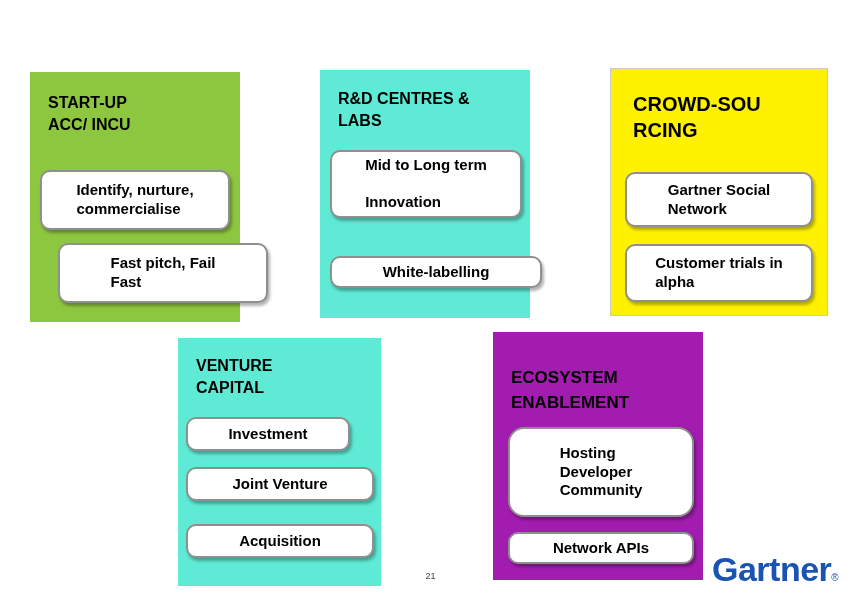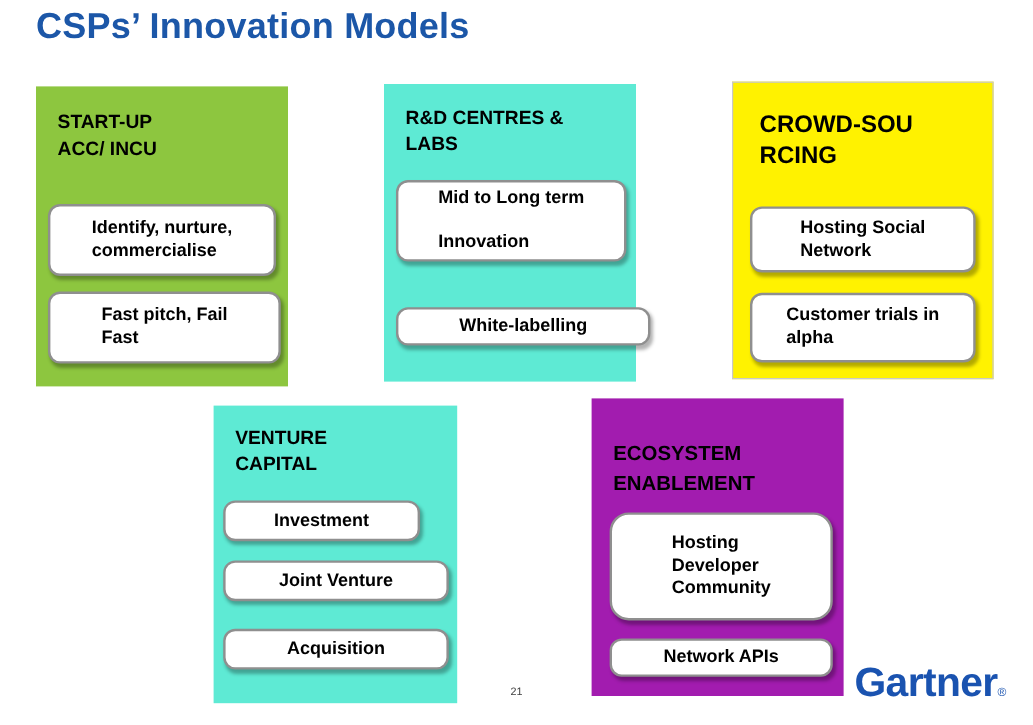--- a/index.html
+++ b/index.html
@@ -44,21 +44,21 @@
     color: #000;
     white-space: pre-line;
     line-height: 1.25;
     box-sizing: border-box;
   }
 
   
   .card-startup { left: 30px; top: 72px; width: 210px; height: 250px; }
   .card-startup .card-title { left: 18px; top: 20px; font-size: 16px; }
   .c1-i1 { left: 10px; top: 98px;  width: 190px; height: 60px; }
-  .c1-i2 { left: 10px; top: 171px; width: 194px; height: 60px; }
+  .c1-i2 { left: 28px; top: 171px; width: 210px; height: 60px; }
 
   
   .card-rd { left: 320px; top: 70px; width: 210px; height: 248px; }
   .card-rd .card-title { left: 18px; top: 18px; font-size: 16px; }
   .c2-i1 { left: 10px; top: 80px;  width: 192px; height: 68px; }
   .c2-i2 { left: 10px; top: 186px; width: 212px; height: 32px; }
 
   
   .card-crowd { left: 610px; top: 68px; width: 218px; height: 248px; border: 1px solid #c9c9c9; box-sizing: border-box; }
   .card-crowd .card-title { left: 22px; top: 22px; font-size: 20px; line-height: 1.3; }
@@ -99,21 +99,20 @@
     font-size: 10px;
     font-weight: normal;
     vertical-align: baseline;
   }
 </style>
 </head>
 <body>
 
 <div class="slide">
 
-  <h1 class="slide-title" style="color: rgb(28, 87, 168);">CSPs’ Innovation Models</h1>
 
   <section class="card card-startup" style="background-color: rgb(141, 198, 63);">
     <div class="card-title">START-UP
 ACC/ INCU</div>
     <div class="pill c1-i1">Identify, nurture,
 commercialise</div>
     <div class="pill c1-i2">Fast pitch, Fail
 Fast</div>
   </section>
 
@@ -122,21 +121,21 @@
 LABS</div>
     <div class="pill c2-i1">Mid to Long term
 
 Innovation</div>
     <div class="pill c2-i2">White-labelling</div>
   </section>
 
   <section class="card card-crowd" style="background-color: rgb(255, 242, 0);">
     <div class="card-title">CROWD-SOU
 RCING</div>
-    <div class="pill c3-i1">Hosting Social
+    <div class="pill c3-i1">Gartner Social
 Network</div>
     <div class="pill c3-i2">Customer trials in
 alpha</div>
   </section>
 
   <section class="card card-venture" style="background-color: #5eead4;">
     <div class="card-title">VENTURE
 CAPITAL</div>
     <div class="pill c4-i1">Investment</div>
     <div class="pill c4-i2">Joint Venture</div>

